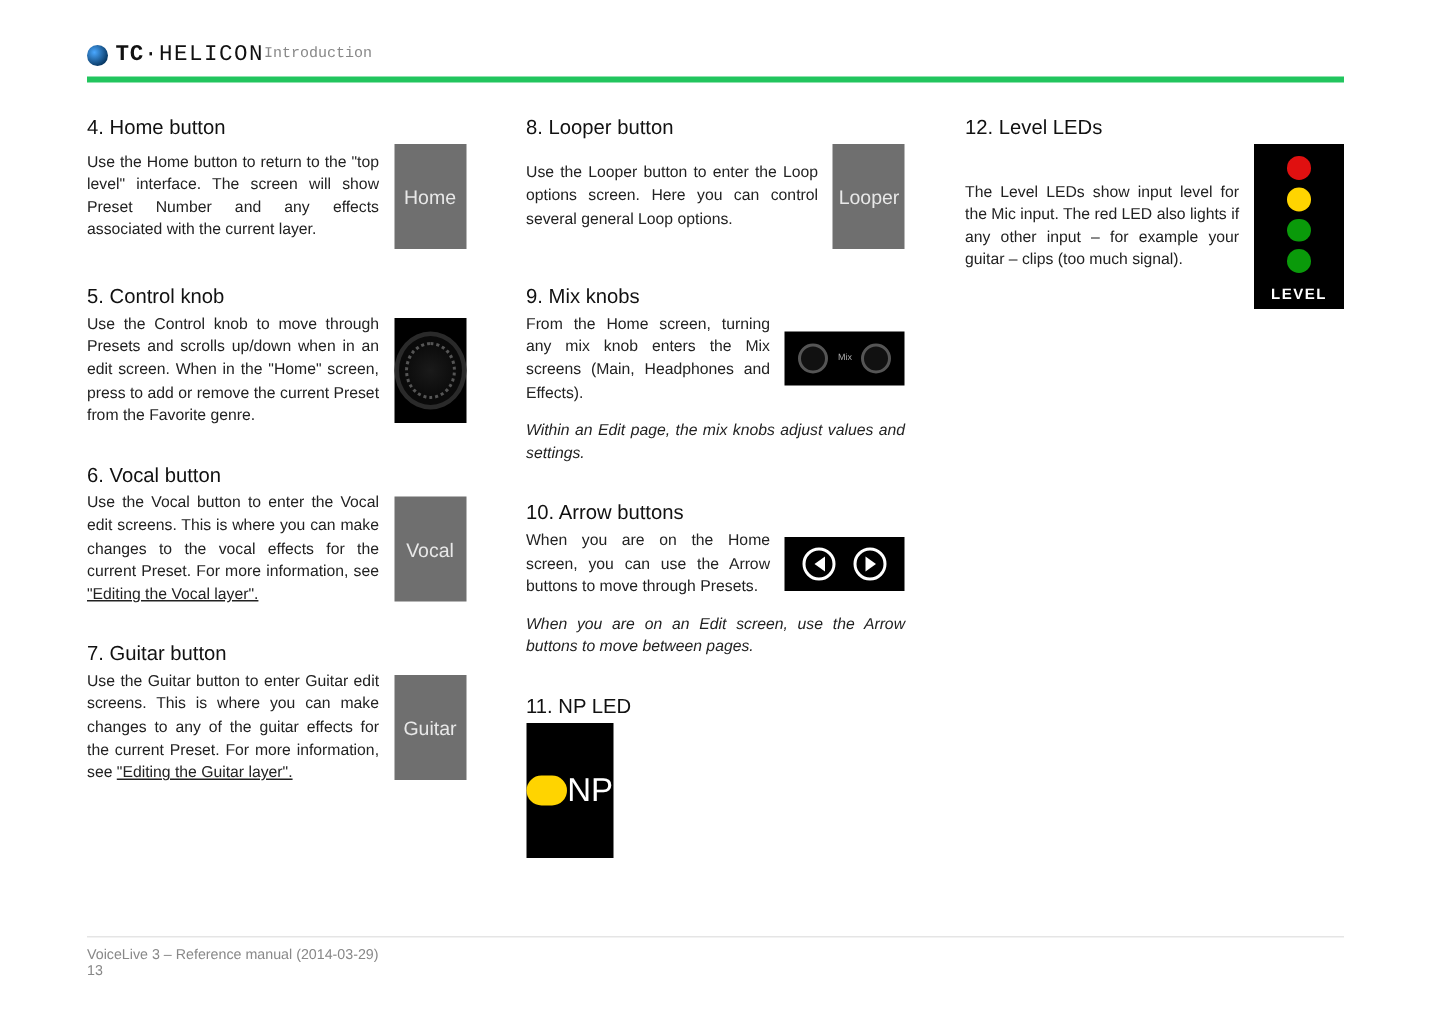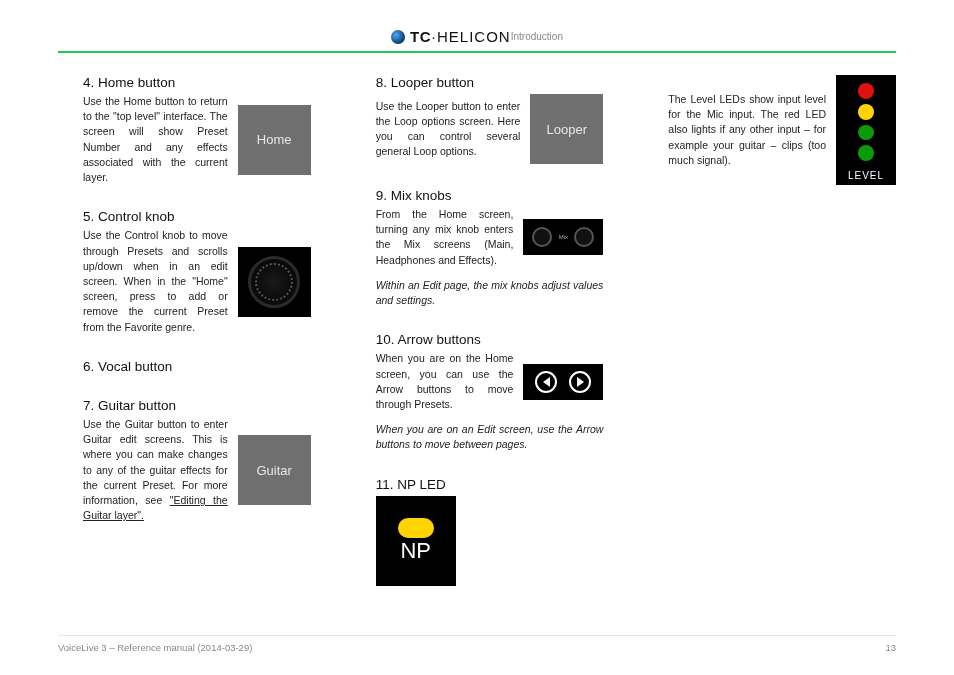--- a/index.html
+++ b/index.html
@@ -7,40 +7,41 @@
     width: 954px;
     height: 675px;
     background: #fff;
     font-family: Arial, Helvetica, sans-serif;
     color: #1a1a1a;
     position: relative;
     padding: 28px 58px 0 58px;
   }
   .header {
     display: flex;
-    justify-content: center;
+    justify-content: flex-start;
     align-items: center;
     padding-bottom: 6px;
-    border-bottom: 2px solid #22c55e;
+    border-bottom: 4px solid #22c55e;
     margin-bottom: 22px;
+    font-family: Liberation Mono, monospace;
   }
   .logo { display: flex; align-items: center; gap: 5px; }
   .logo-ball {
     width: 14px; height: 14px; border-radius: 50%;
     background: radial-gradient(circle at 35% 35%, #4aa8ff 0%, #0a3d6b 70%, #031a33 100%);
   }
   .logo-text { font-weight: 900; font-size: 15px; letter-spacing: 0.5px; color: #111; }
   .logo-text .light { font-weight: 400; letter-spacing: 1px;}
   .header-right { font-size: 10px; color: #888; }
 
   .columns {
     display: flex;
     gap: 40px;
   }
-  .col { flex: 1; min-width: 0; margin-left: 25px; }
+  .col { flex: 1; min-width: 0; }
 
   .section { margin-bottom: 24px; }
   .sec-title {
     font-size: 13.5px;
     font-weight: 400;
     color: #111;
     margin-bottom: 4px;
   }
   .sec-body {
     display: flex;
@@ -58,21 +59,21 @@
   .extra {
     font-size: 10.5px;
     line-height: 1.45;
     color: #222;
     text-align: justify;
     margin-top: 10px;
     font-style: italic;
   }
 
   .img-box {
-    width: 73px;
+    width: 48px;
     height: 70px;
     flex-shrink: 0;
     display: flex;
     align-items: center;
     justify-content: center;
     font-size: 12px;
     color: #fff;
   }
   .btn-gray {
     background: #6f6f6f;
@@ -110,43 +111,43 @@
     border-left:7px solid #fff;
   }
   .mix-box {
     background:#000; width:80px; height:36px;
     display:flex; align-items:center; justify-content:space-around; padding:0 6px;
   }
   .mix-k { width:20px;height:20px;border-radius:50%;border:2px solid #555;background:#111; }
   .mix-lbl { color:#aaa; font-size:6px; }
 
   .np-box {
-    background:#000; width:80px; height:90px;
-    display:flex; flex-direction:column; align-items:center; justify-content:center; 
+    background:#000; width:58px; height:90px;
+    display:flex; flex-direction:row; align-items:center; justify-content:center; 
   }
   .np-led {
     width:36px; height:20px; background:#ffd400; border-radius:10px;
   }
   .np-text { color:#fff; font-size:22px; font-weight:400; }
 
   .level-box {
     background:#000; width:60px; height:110px;
     display:flex; flex-direction:column; align-items:center; justify-content:flex-start;
     padding:8px 0 4px 0; gap:5px;
   }
   .led { width:16px; height:16px; border-radius:50%; }
   .led.r{background:#e01010;} .led.y{background:#ffd400;}
   .led.g{background:#0a9a0a;} .led.g2{background:#0a9a0a;}
-  .level-lbl { color:#fff; font-size:10px; margin-top:4px; letter-spacing:1px;}
+  .level-lbl { color:#fff; font-size:10px; margin-top:4px; letter-spacing:1px;font-weight:bold;}
 
   .footer {
     position:absolute; bottom:22px; left:58px; right:58px;
     display:flex; justify-content:space-between;
     font-size:9.5px; color:#888;
-    border-top:1px solid #e5e5e5; padding-top:6px;
+    border-top:1px solid #e5e5e5; padding-top:6px;flex-direction:column;
   }
 </style>
 </head>
 <body>
 
 <div class="header">
   <div class="logo">
     <div class="logo-ball"></div>
     <span class="logo-text">
       <span>TC</span><span class="light">·</span><span class="light">HELICON</span>
@@ -172,20 +173,26 @@
       <div class="sec-body">
         <div class="sec-text">Use the Control knob to move through Presets and scrolls up/down when in an edit screen. When in the "Home" screen, press to add or remove the current Preset from the Favorite genre.</div>
         <div class="img-box knob-box">
           <div class="knob"></div>
         </div>
       </div>
     </div>
 
     <div class="section">
       <div class="sec-title">6. Vocal button</div>
+      <div class="sec-body">
+        <div class="sec-text">
+          <span>Use the Vocal button to enter the Vocal edit screens. This is where you can make changes to the vocal effects for the current Preset. For more information, see </span><span class="u">"Editing the Vocal layer".</span>
+        </div>
+        <div class="img-box btn-gray">Vocal</div>
+      </div>
     </div>
 
     <div class="section">
       <div class="sec-title">7. Guitar button</div>
       <div class="sec-body">
         <div class="sec-text">
           <span>Use the Guitar button to enter Guitar edit screens. This is where you can make changes to any of the guitar effects for the current Preset. For more information, see </span><span class="u">"Editing the Guitar layer".</span>
         </div>
         <div class="img-box btn-gray">Guitar</div>
       </div>
@@ -240,20 +247,21 @@
           <div class="np-text">NP</div>
         </div>
       </div>
     </div>
 
   </div>
 
   <div class="col">
 
     <div class="section">
+      <div class="sec-title">12. Level LEDs</div>
       <div class="sec-body">
         <div class="sec-text">The Level LEDs show input level for the Mic input. The red LED also lights if any other input – for example your guitar – clips (too much signal).</div>
         <div class="level-box">
           <div class="led r"></div>
           <div class="led y"></div>
           <div class="led g"></div>
           <div class="led g2"></div>
           <div class="level-lbl">LEVEL</div>
         </div>
       </div>

